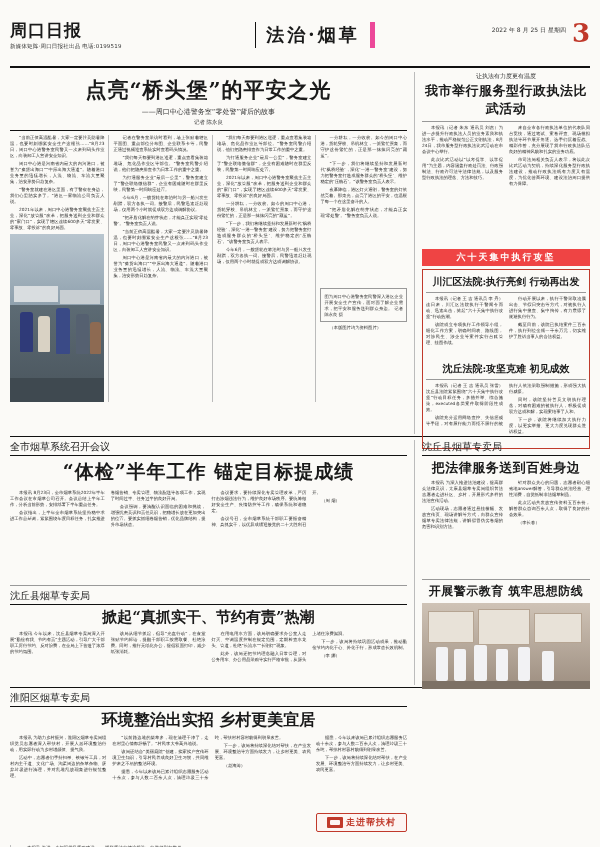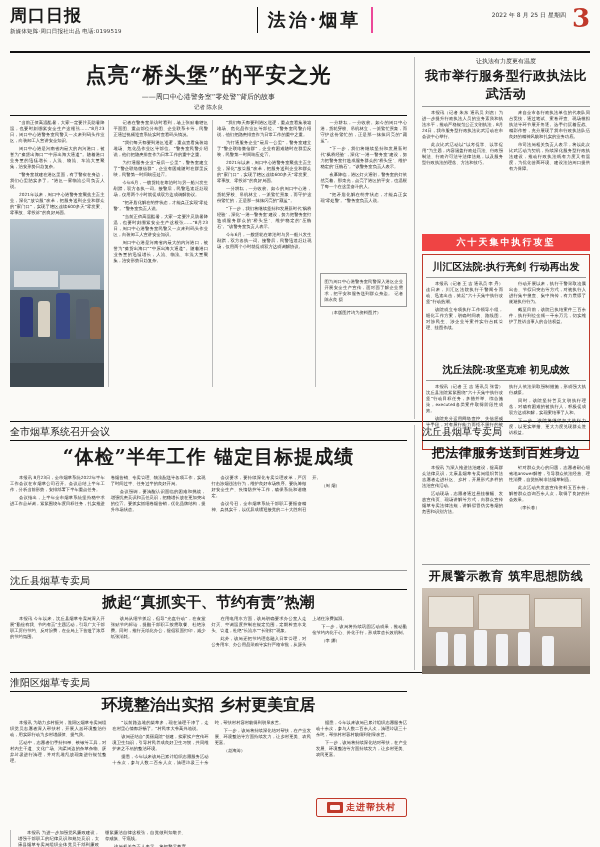--- a/index.html
+++ b/index.html
@@ -3,29 +3,29 @@
 <meta charset="utf-8">
 <style>
   html,body{margin:0;padding:0;}
   body{
     width:600px;height:847px;
     background:#fbfaf7;
     font-family:"DejaVu Sans","Liberation Sans",sans-serif;
     color:#1a1a1a;
     overflow:hidden;
   }
-  .page{position:relative;width:600px;height:845px;box-sizing:border-box;padding:5px 10px 4px 10px;border-radius:15px;}
+  .page{position:relative;width:600px;height:845px;box-sizing:border-box;padding:20px 10px 4px 10px;border-radius:15px;}
 
   
   .masthead{display:flex;align-items:flex-start;height:44px;border-bottom:2px solid #111;padding-bottom:2px;}
   .mh-left{width:150px;}
   .mh-title{font-family:"DejaVu Serif","Liberation Serif",serif;font-weight:bold;font-size:17px;letter-spacing:1px;line-height:20px;}
   .mh-sub{font-size:5.5px;color:#333;line-height:8px;margin-top:2px;letter-spacing:.2px;}
   .mh-center{flex:1;display:flex;justify-content:center;align-items:flex-start;padding-top:2px;}
-  .mh-section{font-family:"DejaVu Serif","Liberation Serif",serif;font-size:18px;font-weight:bold;letter-spacing:3px;border-left:1px solid #111;border-right:2px solid #ec4899;padding:1px 10px;}
+  .mh-section{font-family:"DejaVu Serif","Liberation Serif",serif;font-size:18px;font-weight:bold;letter-spacing:3px;border-left:1px solid #111;border-right:5px solid #ec4899;padding:1px 10px;}
   .mh-right{width:120px;text-align:right;display:flex;align-items:flex-start;justify-content:flex-end;gap:6px;}
   .mh-date{font-size:6px;color:#333;padding-top:6px;}
   .mh-pageno{font-family:"DejaVu Serif","Liberation Serif",serif;font-size:26px;font-weight:bold;color:#c0392b;line-height:26px;}
 
   
   .rule{height:1px;background:#111;}
   .thin{height:1px;background:#999;}
   .txt{font-size:4.3px;line-height:6.0px;color:#2a2a2a;text-align:justify;}
   .txt p{margin:0 0 2px 0;text-indent:9px;}
   .cols2{column-count:2;column-gap:6px;}
@@ -189,21 +189,21 @@
       <div class="boxed">
         <div class="sub-h">川汇区法院:执行亮剑 行动再出发</div>
         <div class="thin"></div>
         <div class="txt cols2" style="margin-top:3px;height:62px;overflow:hidden;">
           <p>本报讯（记者 王 吉 通讯员 李 丹）连日来，川汇区法院执行干警闻令而动、迅速出击，掀起“六十天集中执行攻坚”行动热潮。</p>
           <p>该院成立专项执行工作领导小组，细化工作方案，明确时间表、路线图，对涉民生、涉企业等案件实行台账管理、挂图作战。</p>
           <p>行动开展以来，执行干警采取凌晨出击、节假日突击等方式，对被执行人进行集中搜查、集中拘传，有力震慑了规避执行行为。</p>
           <p>截至目前，该院已执结案件三百余件，执行到位金额一千余万元，切实维护了胜诉当事人的合法权益。</p>
         </div>
 
-        <div class="sub-h" style="margin-top:20px;">沈丘法院:攻坚克难 初见成效</div>
+        <div class="sub-h" style="margin-top:4px;">沈丘法院:攻坚克难 初见成效</div>
         <div class="thin"></div>
         <div class="txt cols2" style="margin-top:3px;height:62px;overflow:hidden;">
           <p>本报讯（记者 王 吉 通讯员 张雪）沈丘县法院紧紧围绕“六十天集中执行攻坚”行动目标任务，多措并举、综合施策，executed各类案件取得阶段性成效。</p>
           <p>该院充分运用网络查控、失信惩戒等手段，对有履行能力而拒不履行的被执行人依法采取强制措施，形成强大执行威慑。</p>
           <p>同时，该院坚持善意文明执行理念，对确有困难的被执行人，积极促成双方达成和解，实现案结事了人和。</p>
           <p>下一步，该院将继续加大执行力度，以更实举措、更大力度兑现群众胜诉权益。</p>
         </div>
       </div>
     </div>
   </div>

